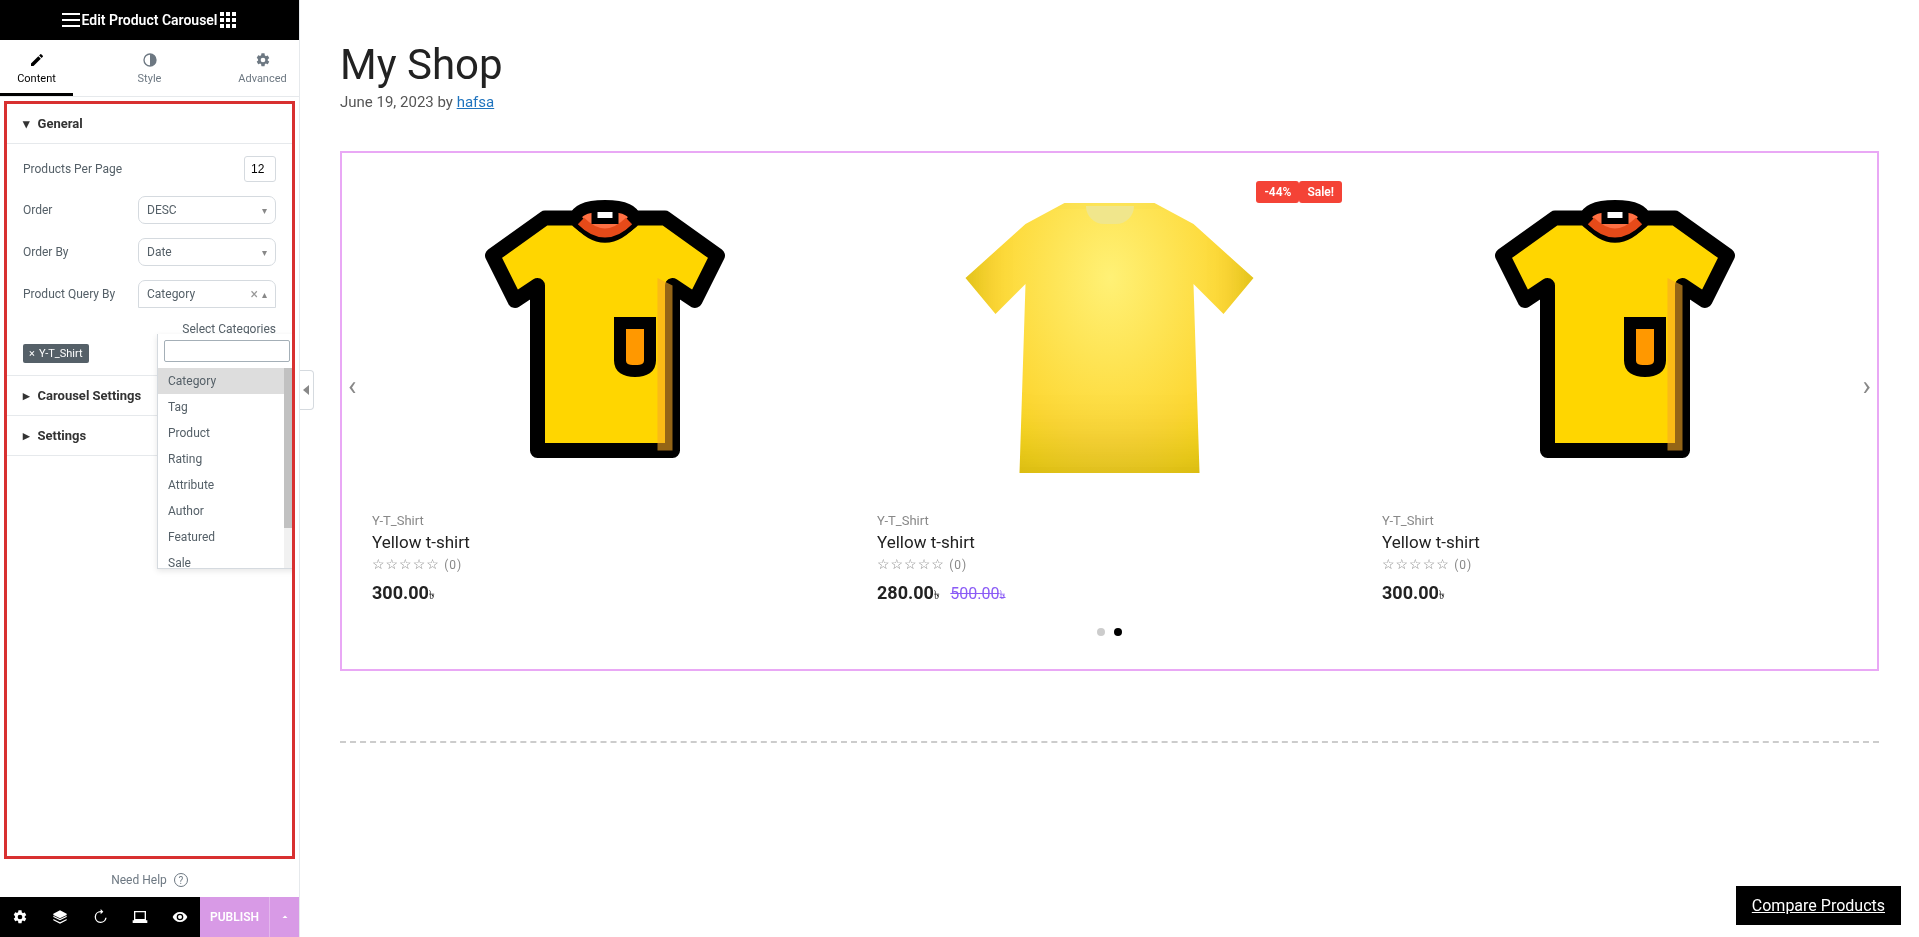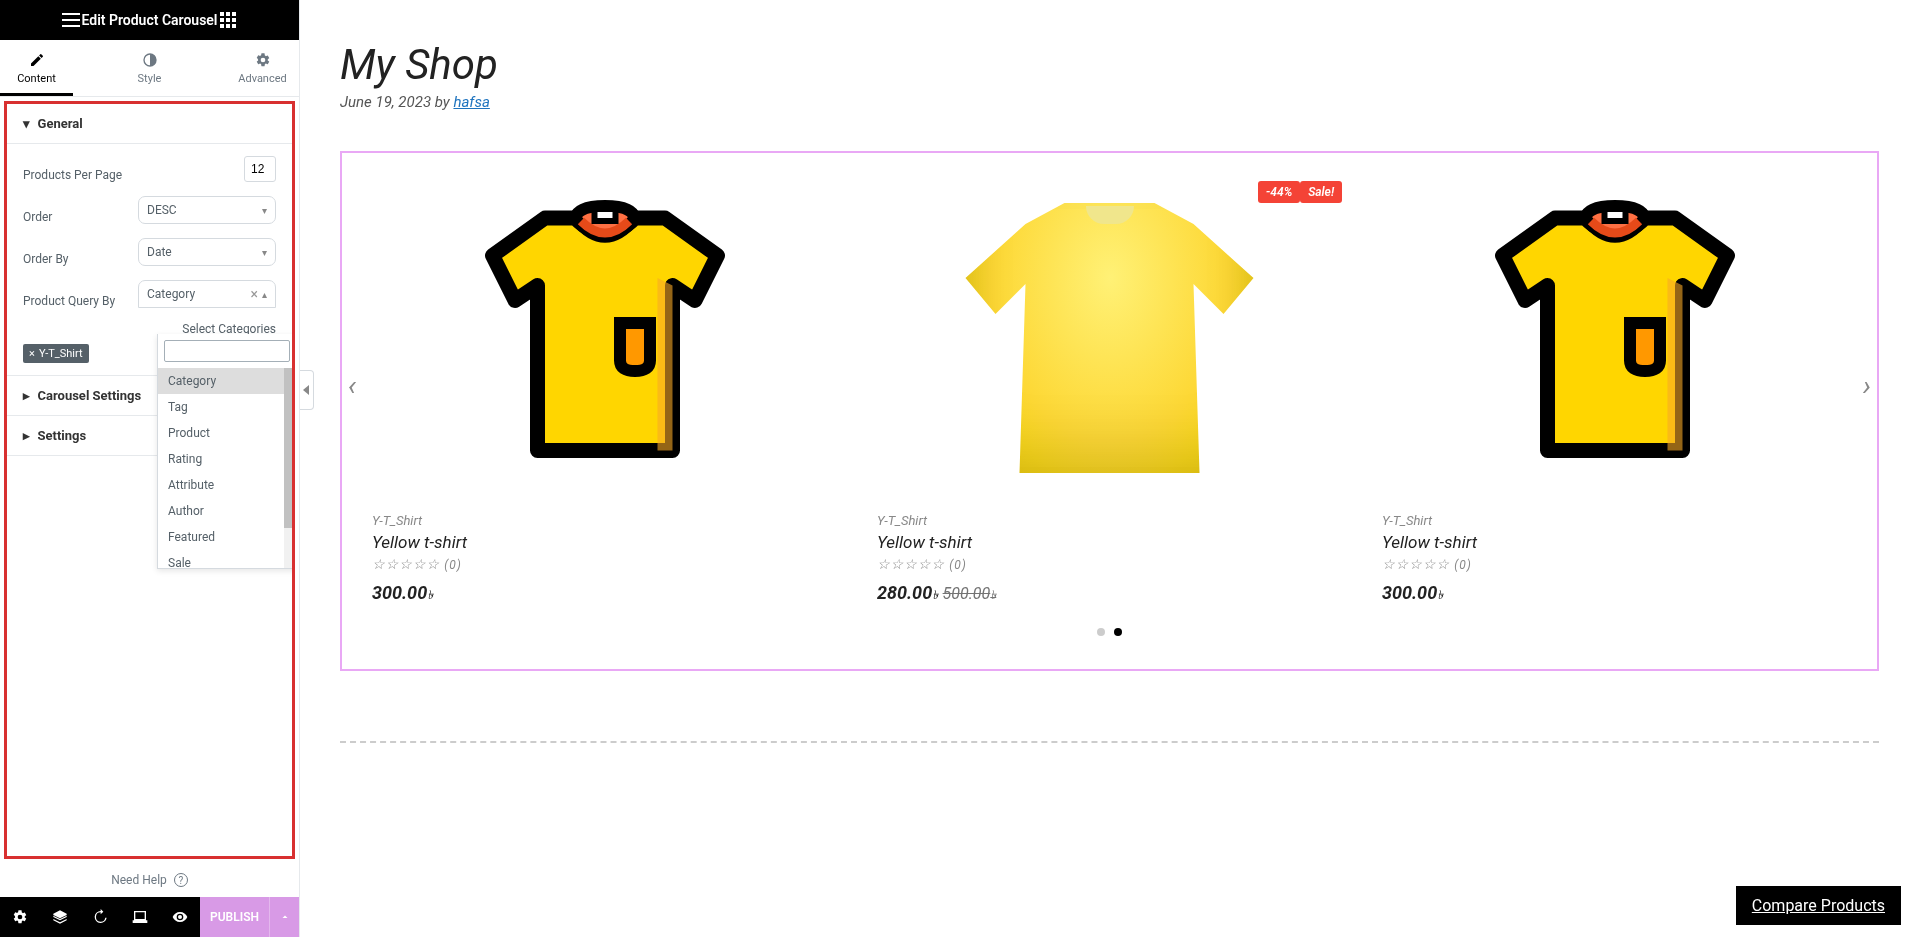--- a/index.html
+++ b/index.html
@@ -16,21 +16,21 @@
 .tabs { display: flex; border-bottom: 1px solid #e6e9ec; gap: 40px; }
 .tab { flex: 1; text-align: center; padding: 12px 0 8px; cursor: pointer; color: #6d7882; font-size: 11px; }
 .tab.active { border-bottom: 3px solid #000; color: #000; }
 .tab-icon { display: block; margin: 0 auto 4px; }
 
 .panel-body { flex: 1; overflow: auto; padding: 0; border: 3px solid #d83030; margin: 4px; position: relative; }
 
 .section-header { display: flex; align-items: center; padding: 12px 16px; font-weight: 700; font-size: 13px; cursor: pointer; border-bottom: 1px solid #e6e9ec; }
 .section-header .caret { margin-right: 8px; }
 .section-content { padding: 12px 16px; }
-.control-row { display: flex; align-items: flex-end; justify-content: space-between; margin-bottom: 14px; }
+.control-row { display: flex; align-items: center; justify-content: space-between; margin-bottom: 14px; }
 .control-label { color: #556068; font-size: 12px; }
 .num-input { width: 32px; height: 26px; border: 1px solid #d5dadf; border-radius: 3px; padding: 2px 6px; font-size: 12px; }
 .select-wrap { width: 138px; height: 28px; border: 1px solid #d5dadf; border-radius: 7px; display: flex; align-items: center; justify-content: space-between; padding: 0 8px; font-size: 12px; color: #556068; cursor: pointer; background:#fff; }
 .select-caret { font-size: 10px; color: #888; }
 .select-wrap.open { border-bottom-left-radius:0; border-bottom-right-radius:0; }
 .select-wrap .clear { color:#999; font-size:14px; margin-right:4px; }
 
 .chip-row { margin-top: -6px; }
 .chip { display: inline-flex; align-items: center; background: #556068; color: #fff; font-size: 11px; padding: 3px 6px; border-radius: 2px; }
 .chip .x { margin-right: 4px; font-size: 11px; }
@@ -49,38 +49,38 @@
 
 .sidebar-footer { height: 40px; background: #000; display: flex; align-items: center; }
 .footer-icon { width: 40px; height: 40px; display: flex; align-items: center; justify-content: center; color: #fff; cursor: pointer; }
 .publish-btn { flex: 1; background: #d89ae6; color: #fff; height: 40px; display: flex; align-items: center; justify-content: center; font-weight: 600; font-size: 12px; position: relative; }
 .publish-caret { width: 30px; height: 40px; background: #d89ae6; display: flex; align-items: center; justify-content: center; border-left: 1px solid rgba(255,255,255,.3); }
 
 
 .collapse-handle { position:absolute; left:300px; top:370px; width:14px; height:40px; background:#fff; border:1px solid #d5dadf; border-left:none; border-radius:0 4px 4px 0; display:flex; align-items:center; justify-content:center; cursor:pointer; z-index:5;}
 
 
-.preview { flex: 1; overflow-y: scroll; background: #fff; padding: 40px 40px 0 40px; position: relative; font-style: italic; }
+.preview { flex: 1; overflow-y: scroll; background: #fff; padding: 40px 40px 0 40px; position: relative; }
 .page-title { font-size: 42px; font-weight: 400; color: #222; margin-bottom: 4px; }
 .page-meta { color: #555; font-size: 15px; margin-bottom: 40px; }
 .page-meta a { color: #1e73be; text-decoration: underline; }
 
 .carousel-box { border: 2px solid #e9a8f5; padding: 20px 30px 30px; position: relative; }
 .carousel-row { display: flex; gap: 40px; align-items: flex-start; }
 .product { flex: 1; position: relative; }
 .product-img-wrap { position: relative; height: 330px; display: flex; align-items: center; justify-content: center; }
 .badge-row { position: absolute; top: 8px; right: 0; display: flex; }
 .badge { background: #f44336; color: #fff; font-size: 12px; padding: 4px 8px; border-radius: 3px; font-weight: 600; }
 .cat { color: #888; font-size: 13px; margin-top: 10px; }
 .pname { font-size: 17px; color: #222; margin-top: 4px; }
 .stars { color: #888; font-size: 14px; margin-top: 4px; letter-spacing: 1px; }
 .stars .count { color:#888; font-size:12px;}
 .price { font-size: 18px; font-weight: 700; margin-top: 10px; color: #222; }
 .price .cur { font-size: 12px; font-weight: 400; }
-.price .old { color: #737373; text-decoration: line-through; font-weight: 400; font-size: 16px; }
+.price .old { color: #8b5cf6; text-decoration: line-through; font-weight: 400; margin-left: 6px; font-size: 16px; }
 
 .arrow { position: absolute; top: 45%; transform: translateY(-50%); font-size: 28px; color: #888; cursor: pointer; user-select: none; }
 .arrow.left { left: 6px; }
 .arrow.right { right: 6px; }
 .dots { text-align: center; margin-top: 18px; }
 .dot { display: inline-block; width: 8px; height: 8px; border-radius: 50%; background: #ccc; margin: 0 3px; }
 .dot.active { background: #000; }
 
 .compare-btn { position: fixed; right: 18px; bottom: 12px; background: #000; color: #fff; padding: 10px 16px; text-decoration: underline; font-size: 16px; cursor: pointer; }
 

